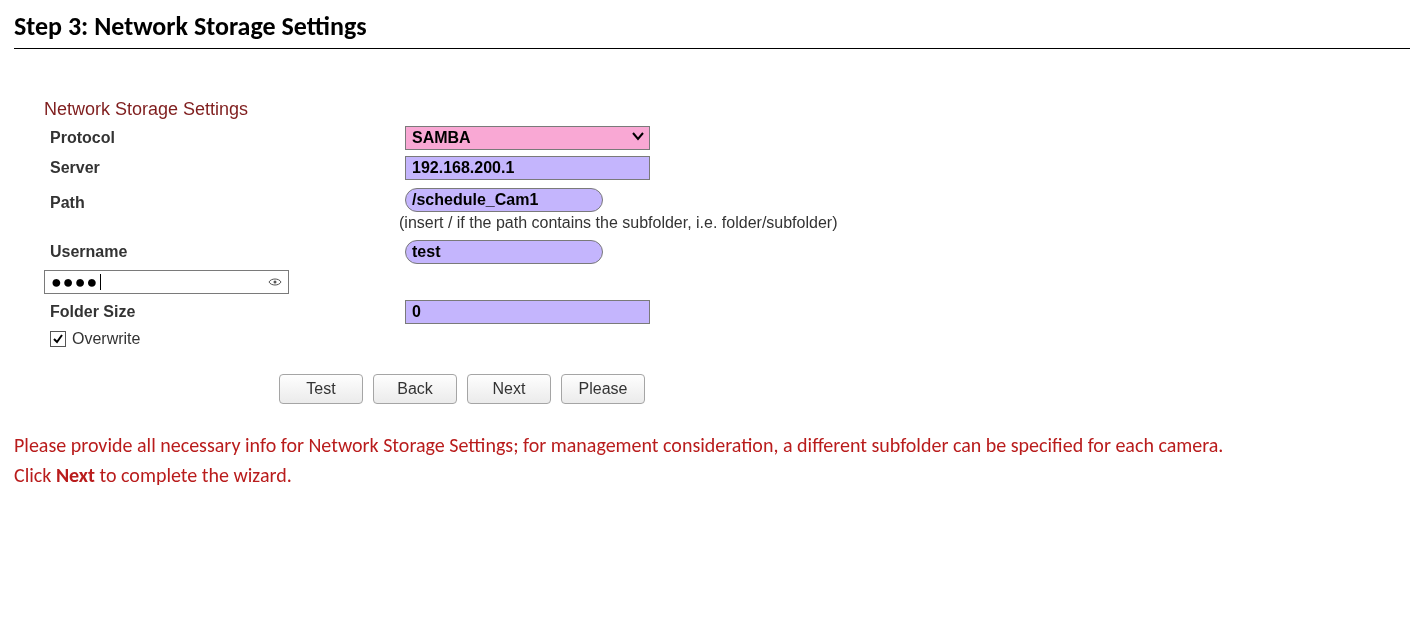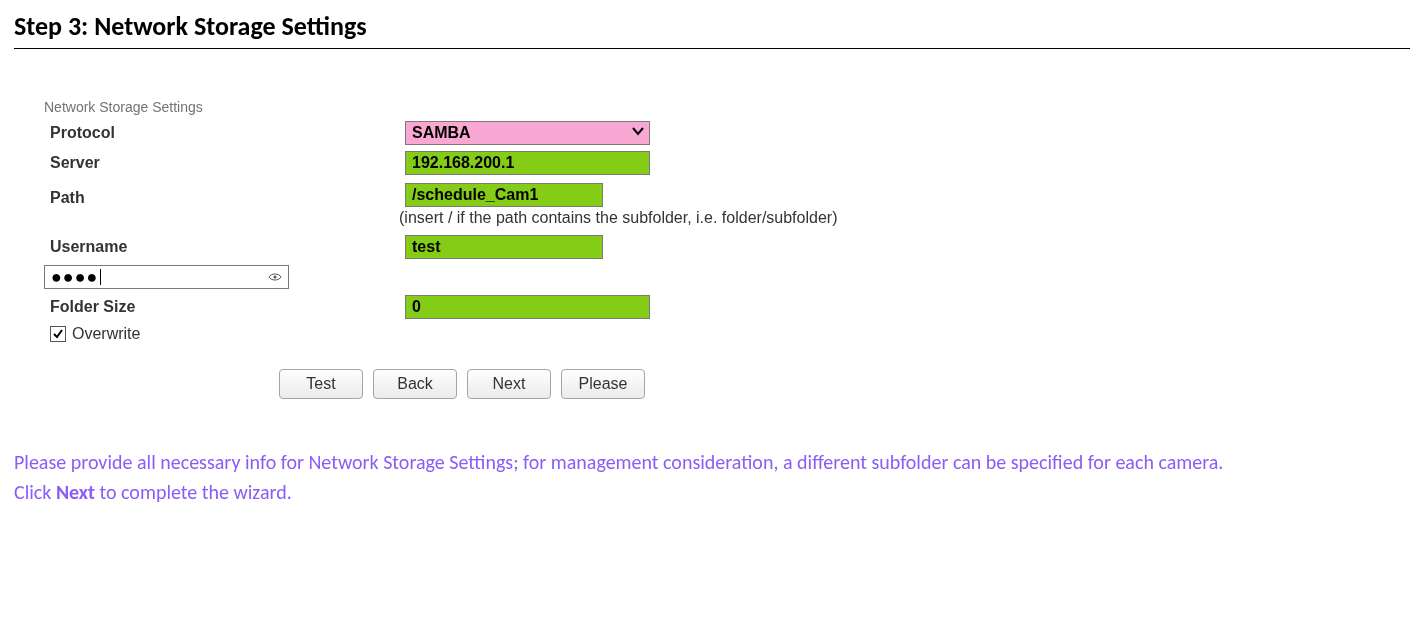--- a/index.html
+++ b/index.html
@@ -1,39 +1,39 @@
 <!DOCTYPE html>
 <html><head>
 <meta charset="utf-8">
 <style>
   html,body{margin:0;padding:0;background:#fff;color:#000;font-family:Arial,Helvetica,sans-serif;}
   .page{width:1424px;height:640px;box-sizing:border-box;padding:10px 14px 2px 14px;}
   .step-title{font-family:Calibri,"Segoe UI",Arial,sans-serif;font-weight:700;font-size:26px;margin:0 0 6px 0;}
   .hr{border:none;border-top:1px solid #000;margin:0 0 50px 0;width:1396px;}
   .shot{margin-left:30px;width:910px;font-family:Arial,Helvetica,sans-serif;font-size:16px;color:#333;}
-  .shot .panel-title{font-size:14px;color:#737373;margin:0 0 6px 0;}
+  .shot .panel-title{font-size:18px;color:#7f1d1d;margin:0 0 6px 0;}
   .field{display:flex;align-items:center;font-weight:bold;}
   .field .label{width:355px;padding-left:6px;color:#333;font-size:16px;}
   .field .ctrl{display:flex;align-items:center;}
   .select-box{border:1px solid #7a7a7a;height:24px;width:245px;background:#f9a8d4;display:flex;align-items:center;justify-content:space-between;padding:0 4px 0 6px;box-sizing:border-box;}
   .select-box .sel-txt{font-size:16px;color:#000;}
-  .text-input{border:1px solid #7a7a7a;height:24px;width:245px;background:#84cc16;display:flex;align-items:center;padding:0 6px;box-sizing:border-box;font-size:16px;color:#000;}
-  .text-input.short{width:198px;}
+  .text-input{border:1px solid #7a7a7a;height:24px;width:245px;background:#c4b5fd;display:flex;align-items:center;padding:0 6px;box-sizing:border-box;font-size:16px;color:#000;}
+  .text-input.short{width:198px;border-radius:12px;}
   .path-sub{margin-left:355px;padding-left:0;font-size:16px;color:#333;margin-top:2px;margin-bottom:2px;}
   .suffix{margin-left:4px;font-size:16px;color:#333;}
   .pw-box{border:1px solid #7a7a7a;height:24px;width:245px;background:#fff;display:flex;align-items:center;justify-content:space-between;padding:0 6px;box-sizing:border-box;}
   .pw-dots{font-size:18px;letter-spacing:1px;color:#000;display:flex;align-items:center;}
   .caret{display:inline-block;width:1px;height:16px;background:#000;margin-left:1px;}
   .eye-icon{width:14px;height:14px;display:flex;align-items:center;justify-content:center;}
   .cb-row{display:flex;align-items:center;margin-top:0;padding-left:6px;}
   .checkbox{width:14px;height:14px;border:1px solid #555;display:flex;align-items:center;justify-content:center;margin-right:6px;background:#fff;}
   .button-row{display:flex;gap:10px;margin-left:235px;margin-top:26px;}
   .btn{min-width:84px;height:30px;border:1px solid #a5a5a5;border-radius:4px;background:linear-gradient(#fefefe,#ebebeb);font-size:16px;color:#333;display:flex;align-items:center;justify-content:center;padding:0 16px;box-sizing:border-box;}
   .row-gap{height:6px;}
-  .desc{margin-top:48px;font-family:Calibri,"Segoe UI",Arial,sans-serif;font-size:20px;line-height:30px;color:#8b5cf6;}
+  .desc{margin-top:26px;font-family:Calibri,"Segoe UI",Arial,sans-serif;font-size:20px;line-height:30px;color:#b91c1c;}
   .desc .b{font-weight:700;}
 </style>
 </head>
 <body>
 
 <div class="page">
   <div class="step-title">Step 3: Network Storage Settings</div>
   <hr class="hr">
 
   <div class="shot">

